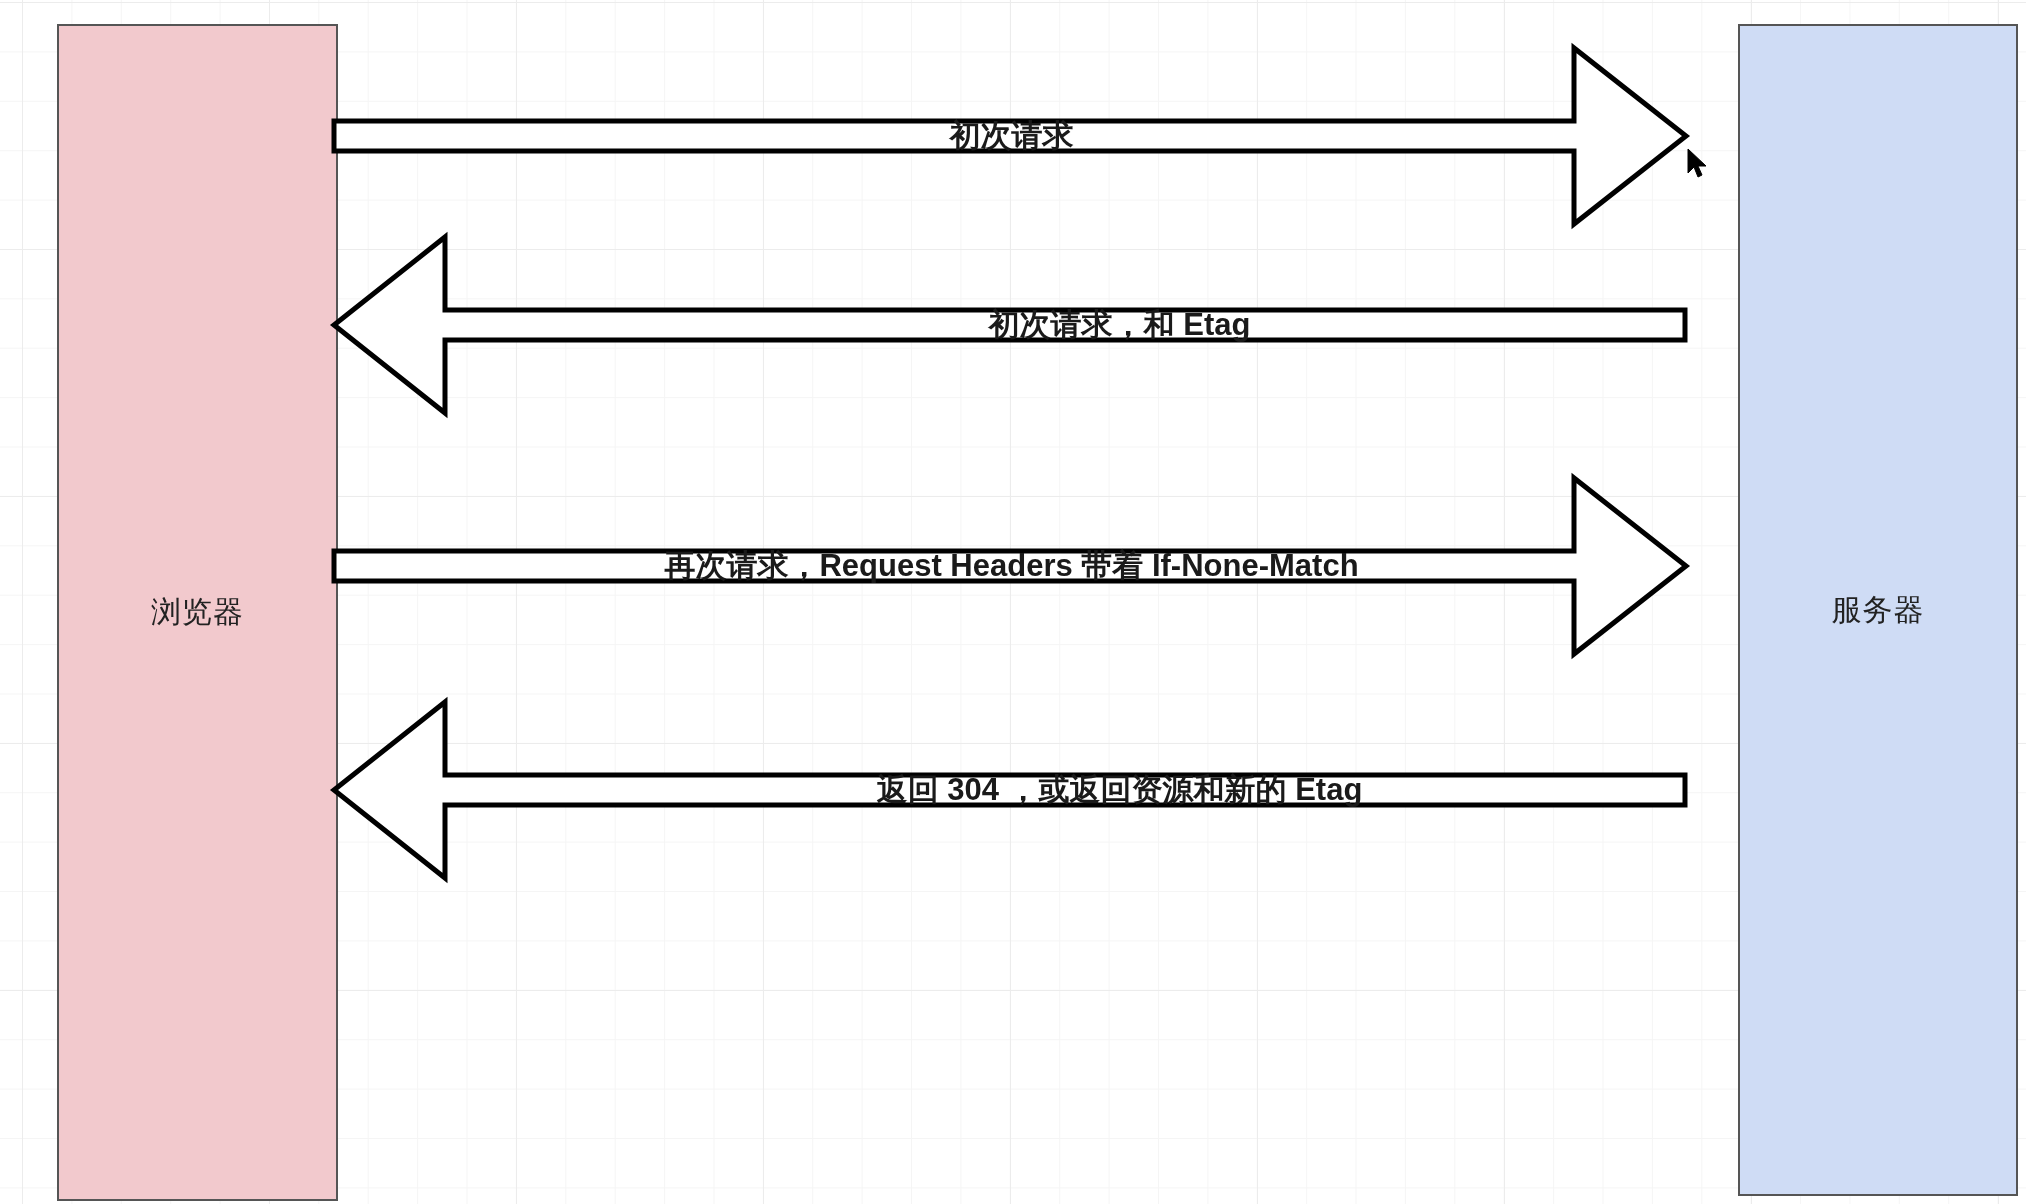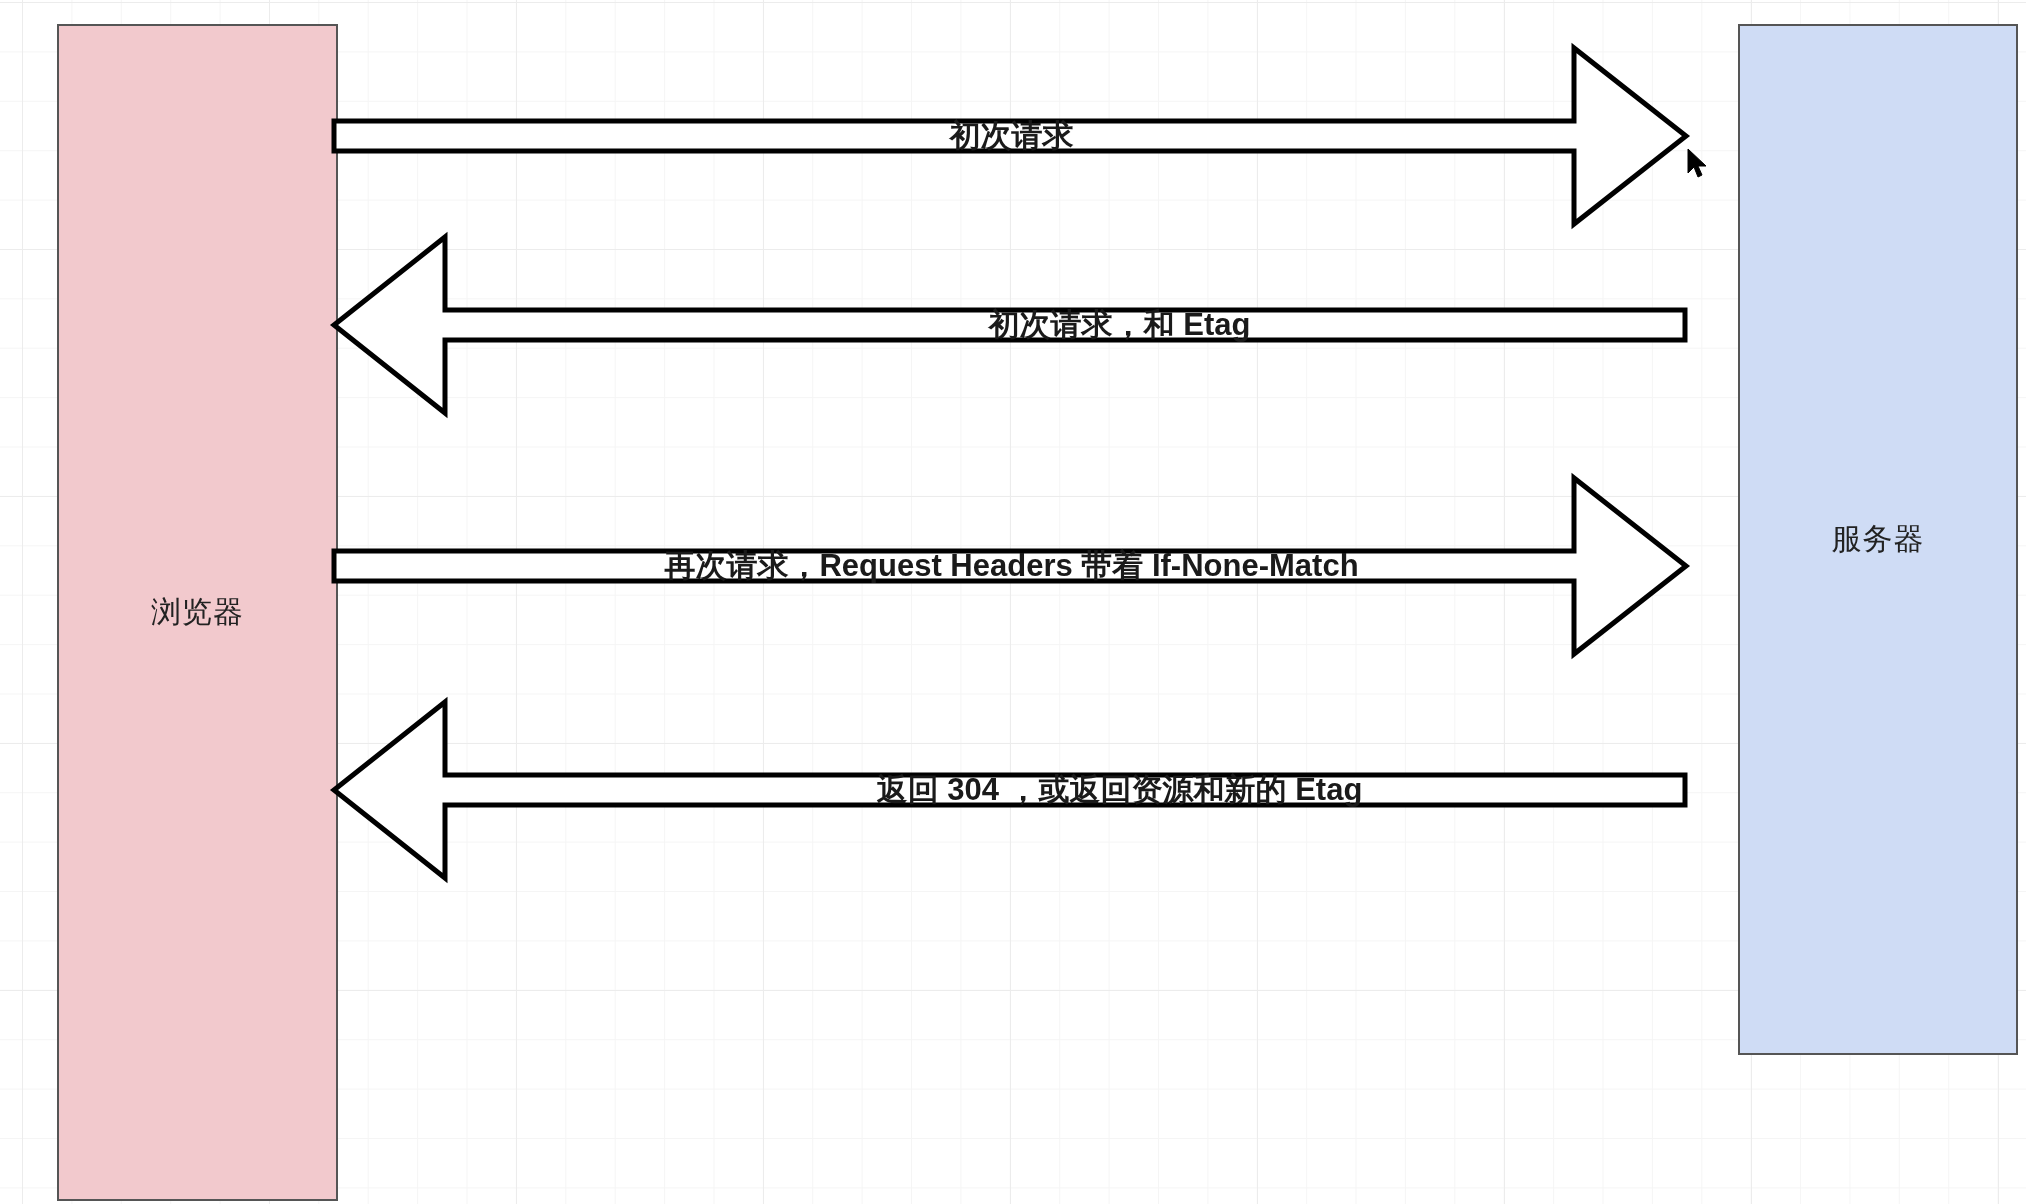--- a/index.html
+++ b/index.html
@@ -47,21 +47,21 @@
     top: 24px;
     width: 281px;
     height: 1177px;
     background: #f2c9cd;
     margin-left: 44px;
   }
   #lane-server {
     left: 1738px;
     top: 24px;
     width: 280px;
-    height: 1031px;
+    height: 1172px;
     background: #cfdcf5;
   }
   .arrow-row {
     position: absolute;
   }
   .arrow-row svg {
     display: block;
     overflow: visible;
   }
   .arrow-label {

